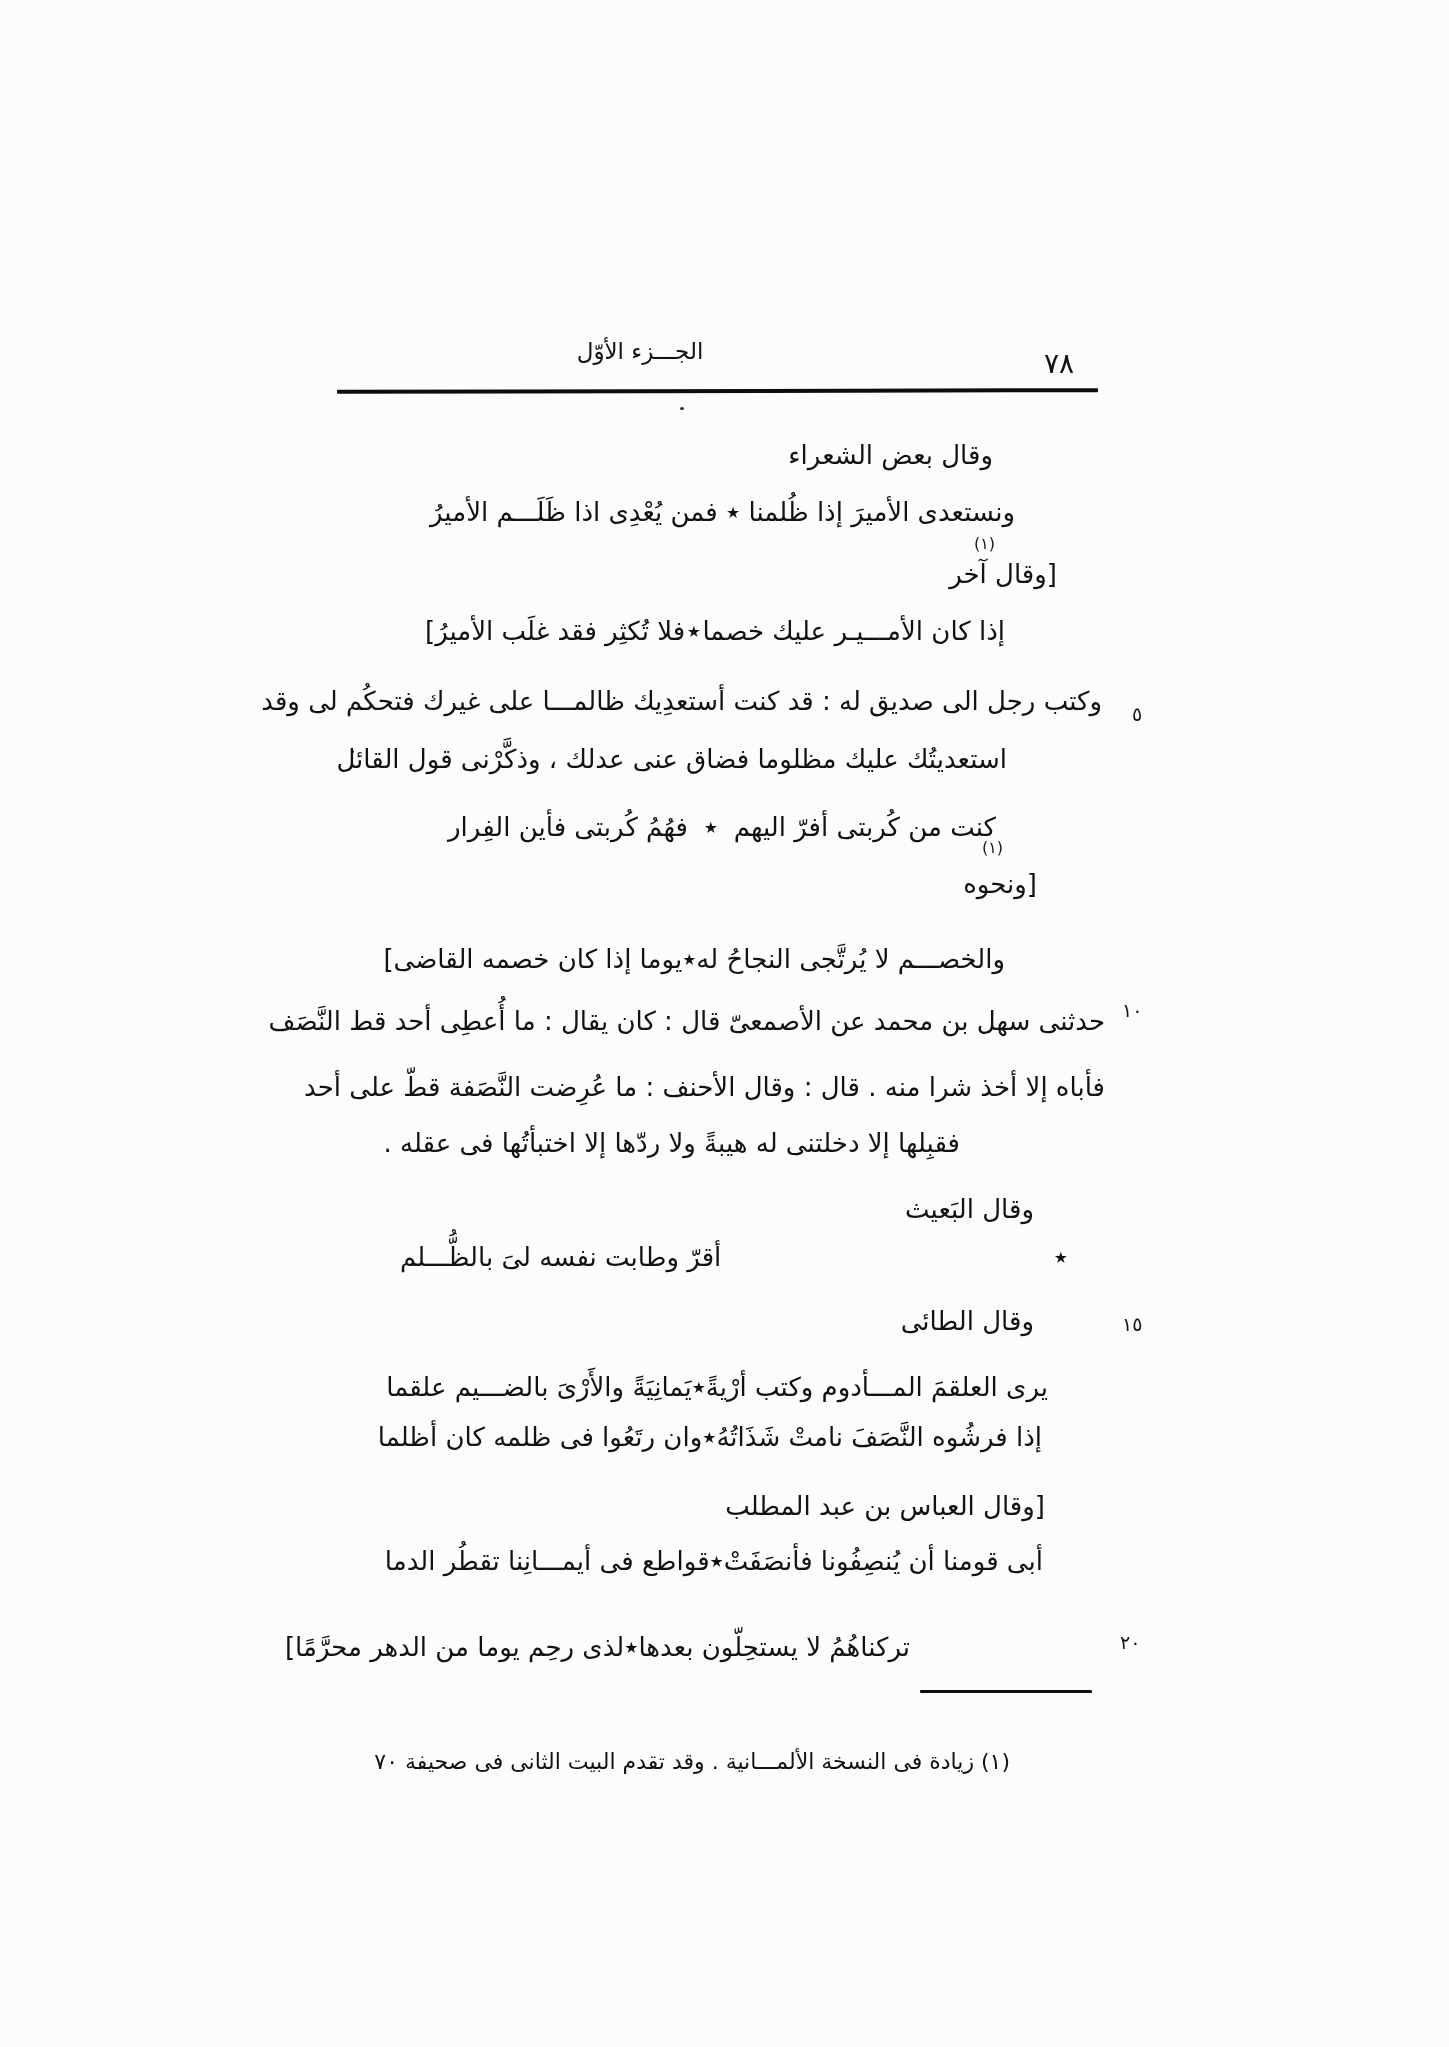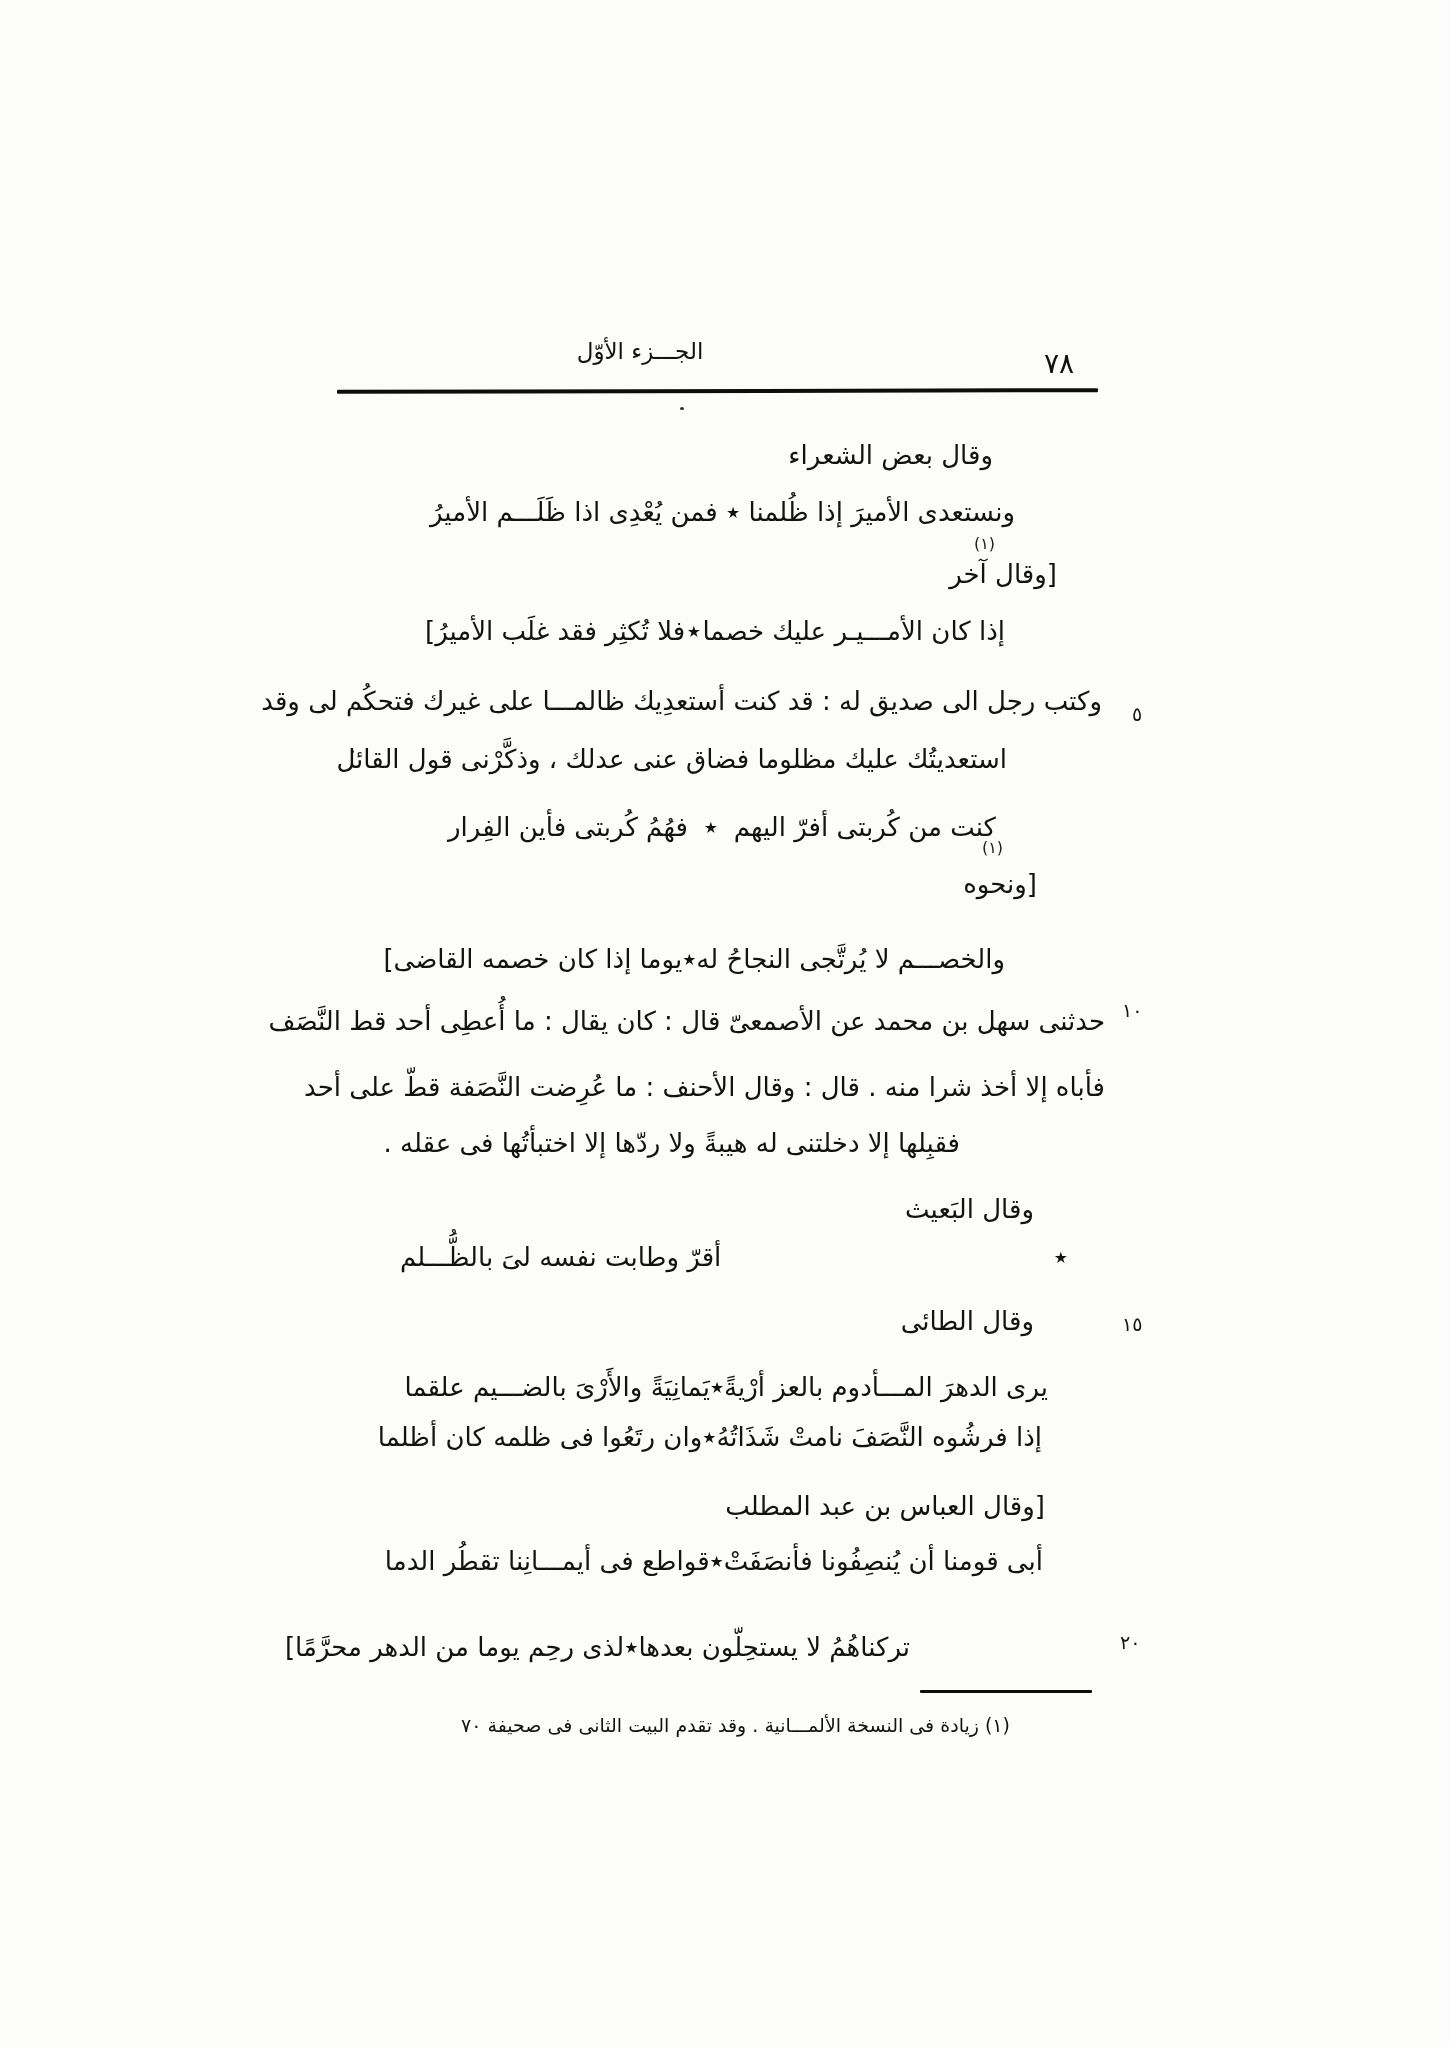--- a/index.html
+++ b/index.html
@@ -22,21 +22,21 @@
     direction:rtl;
   }
   .verse span{white-space:nowrap;}
   .centerline{text-align:center;direction:rtl;}
   .fnmark{font-size:16px;line-height:16px;color:#1a1a1a;}
   .marginnum{font-size:19px;color:#141414;}
   .hdr-title{font-size:23px;letter-spacing:0;}
   .pagenum{font-size:28px;}
   .rule{background:#0d0d0d;border-radius:1px;}
   .speck{background:#2a2a2a;border-radius:50%;}
-  .footnote{font-size:19px;line-height:30px;direction:rtl;}
+  .footnote{font-size:22px;line-height:30px;direction:rtl;margin-top:37px;}
 
   
   .hdr-title{left:560px;top:333px;width:160px;text-align:center;}
   .pagenum{left:1044px;top:346px;}
   .hdr-rule{left:337px;top:389px;width:761px;height:4px;transform:rotate(-.12deg);}
   .speck1{left:680px;top:407px;width:4px;height:3px;}
   .speck2{left:351px;top:750px;width:3px;height:3px;}
 
   
   .l0{right:456px;top:437px;}
@@ -130,21 +130,21 @@
   <div class="abs ar heading l12">وقال البَعيث</div>
 
   <div class="abs ar verse l13">
     <span>٭</span>
     <span>أقرّ وطابت نفسه لىَ بالظُّـــلم</span>
   </div>
 
   <div class="abs ar heading l14">وقال الطائى</div>
 
   <div class="abs ar verse l15">
-    <span>يرى الدهرَ المـــأدوم بالعز أرْيةً</span>
+    <span>يرى العلقمَ المـــأدوم وكتب أرْيةً</span>
     <span>٭</span>
     <span>يَمانِيَةً والأَرْىَ بالضـــيم علقما</span>
   </div>
 
   <div class="abs ar verse l16">
     <span>إذا فرشُوه النَّصَفَ نامتْ شَذَاتُهُ</span>
     <span>٭</span>
     <span>وان رتَعُوا فى ظلمه كان أظلما</span>
   </div>
 

